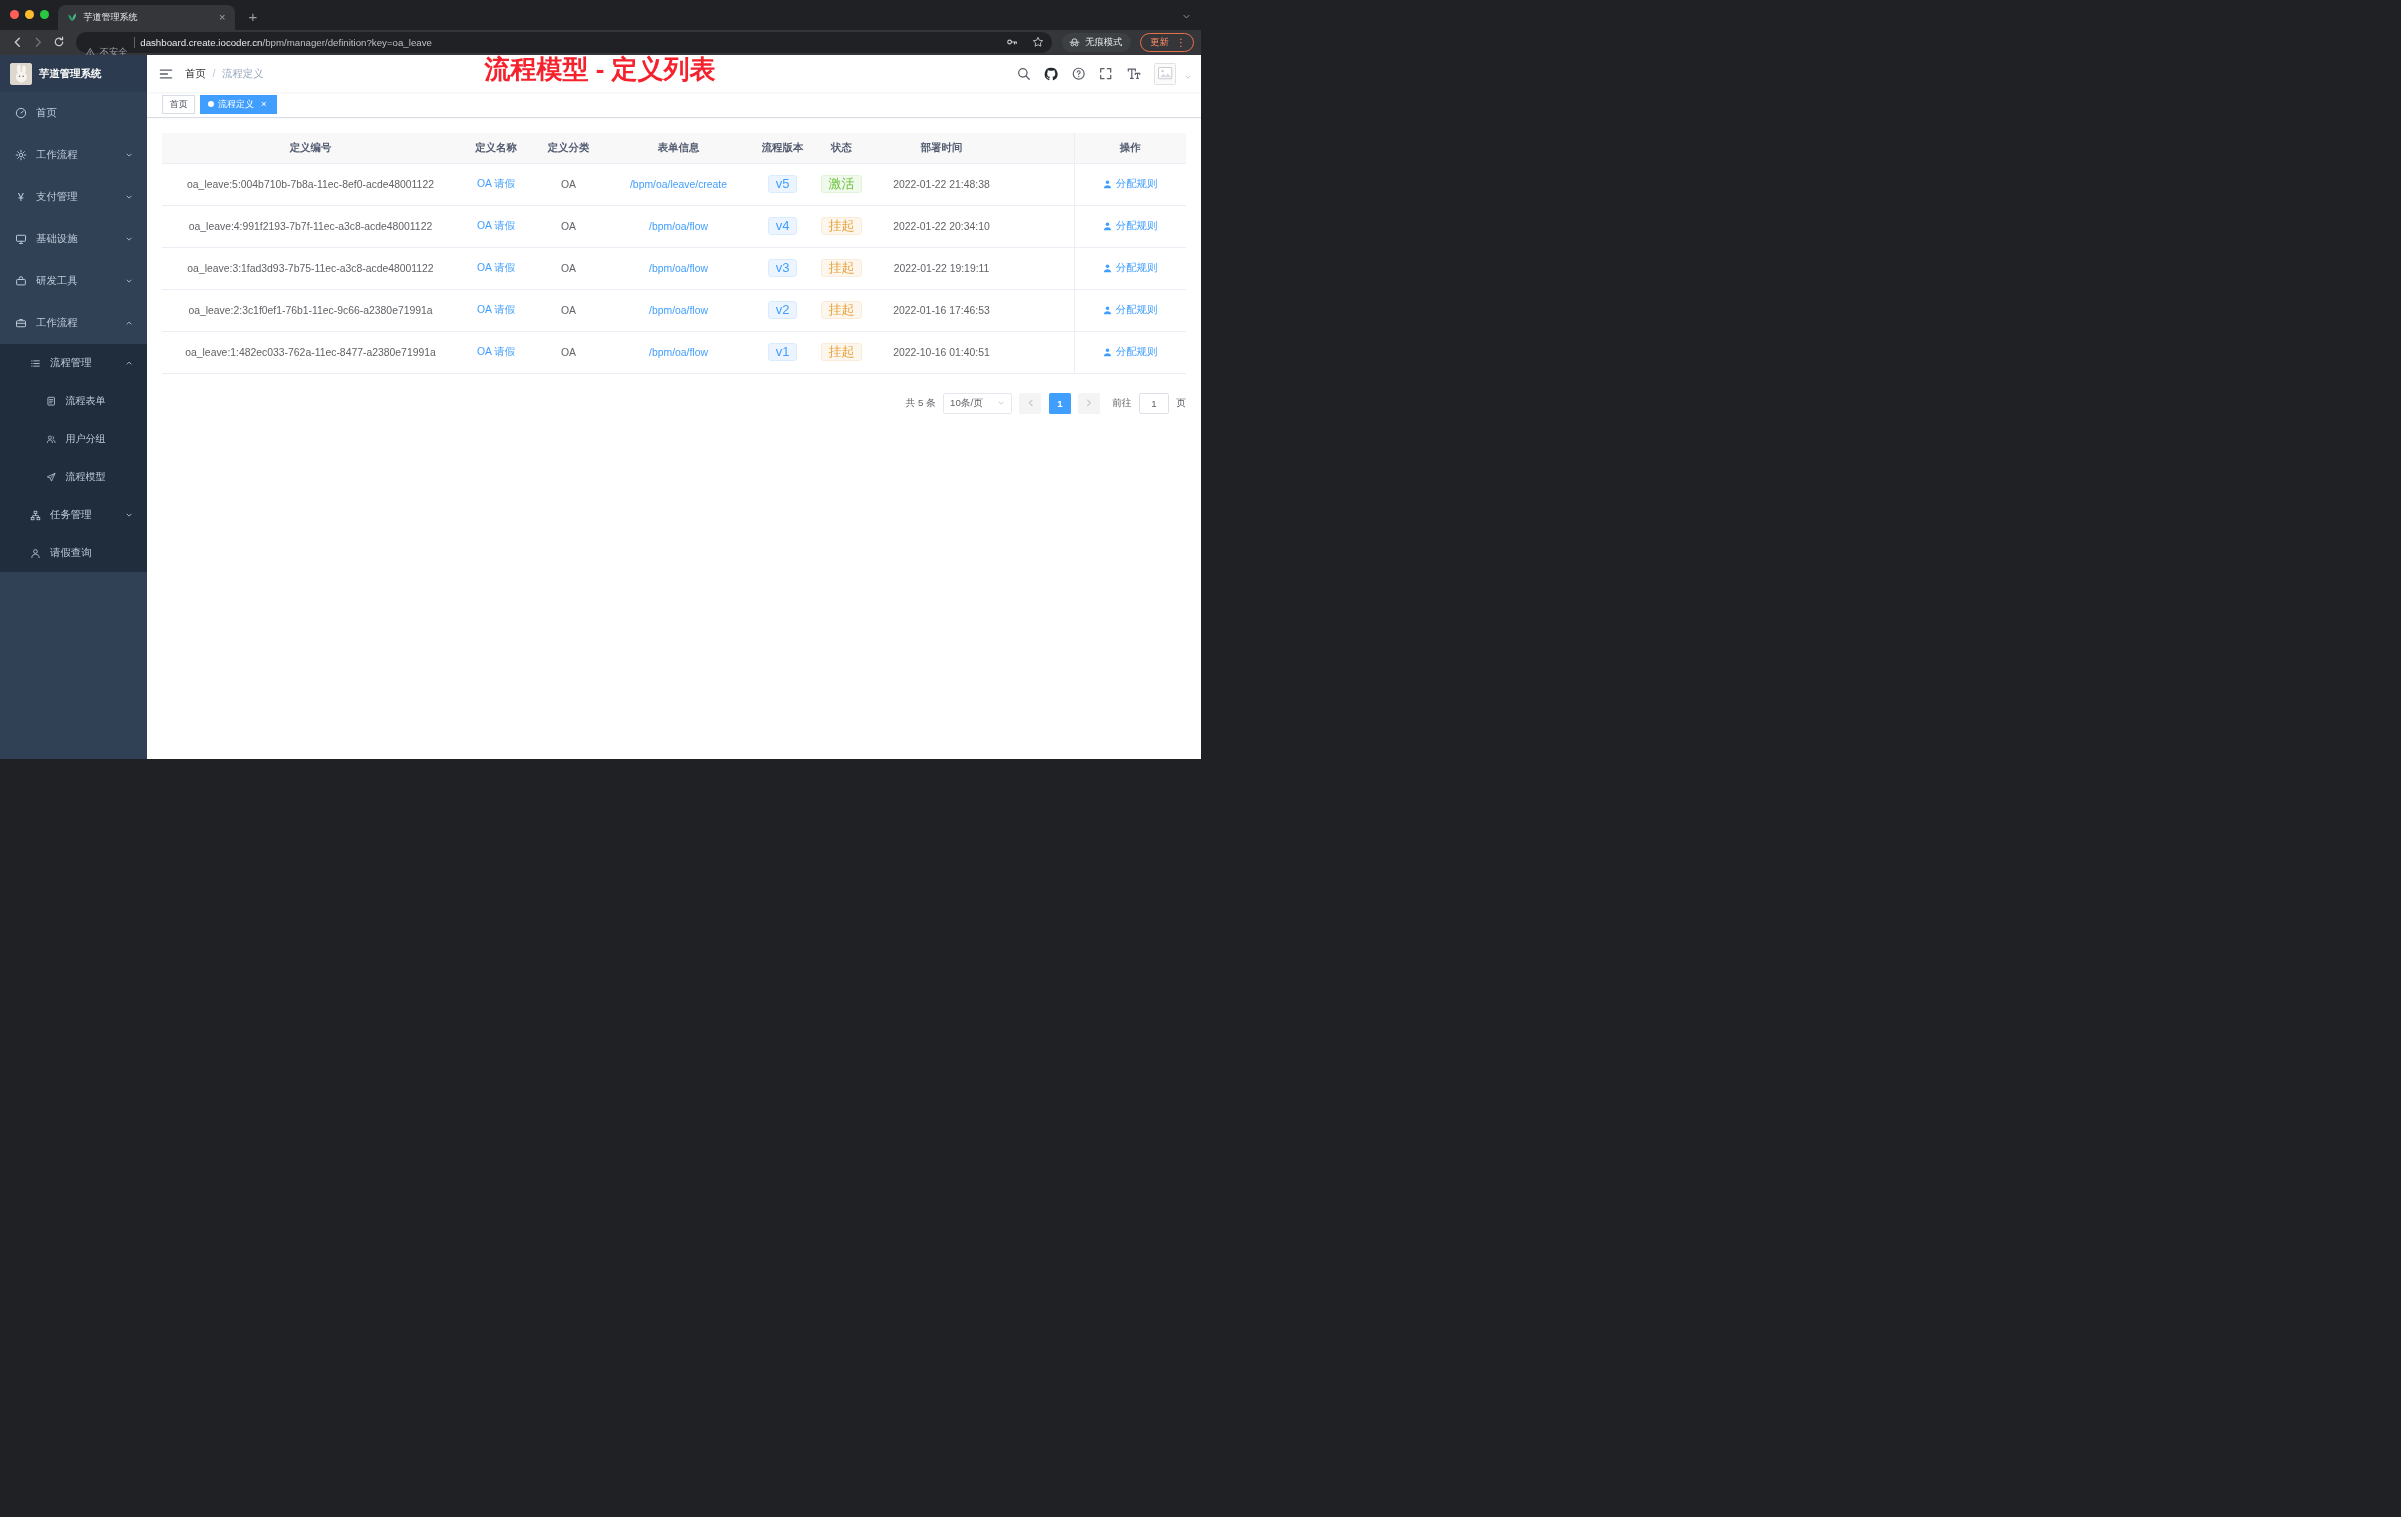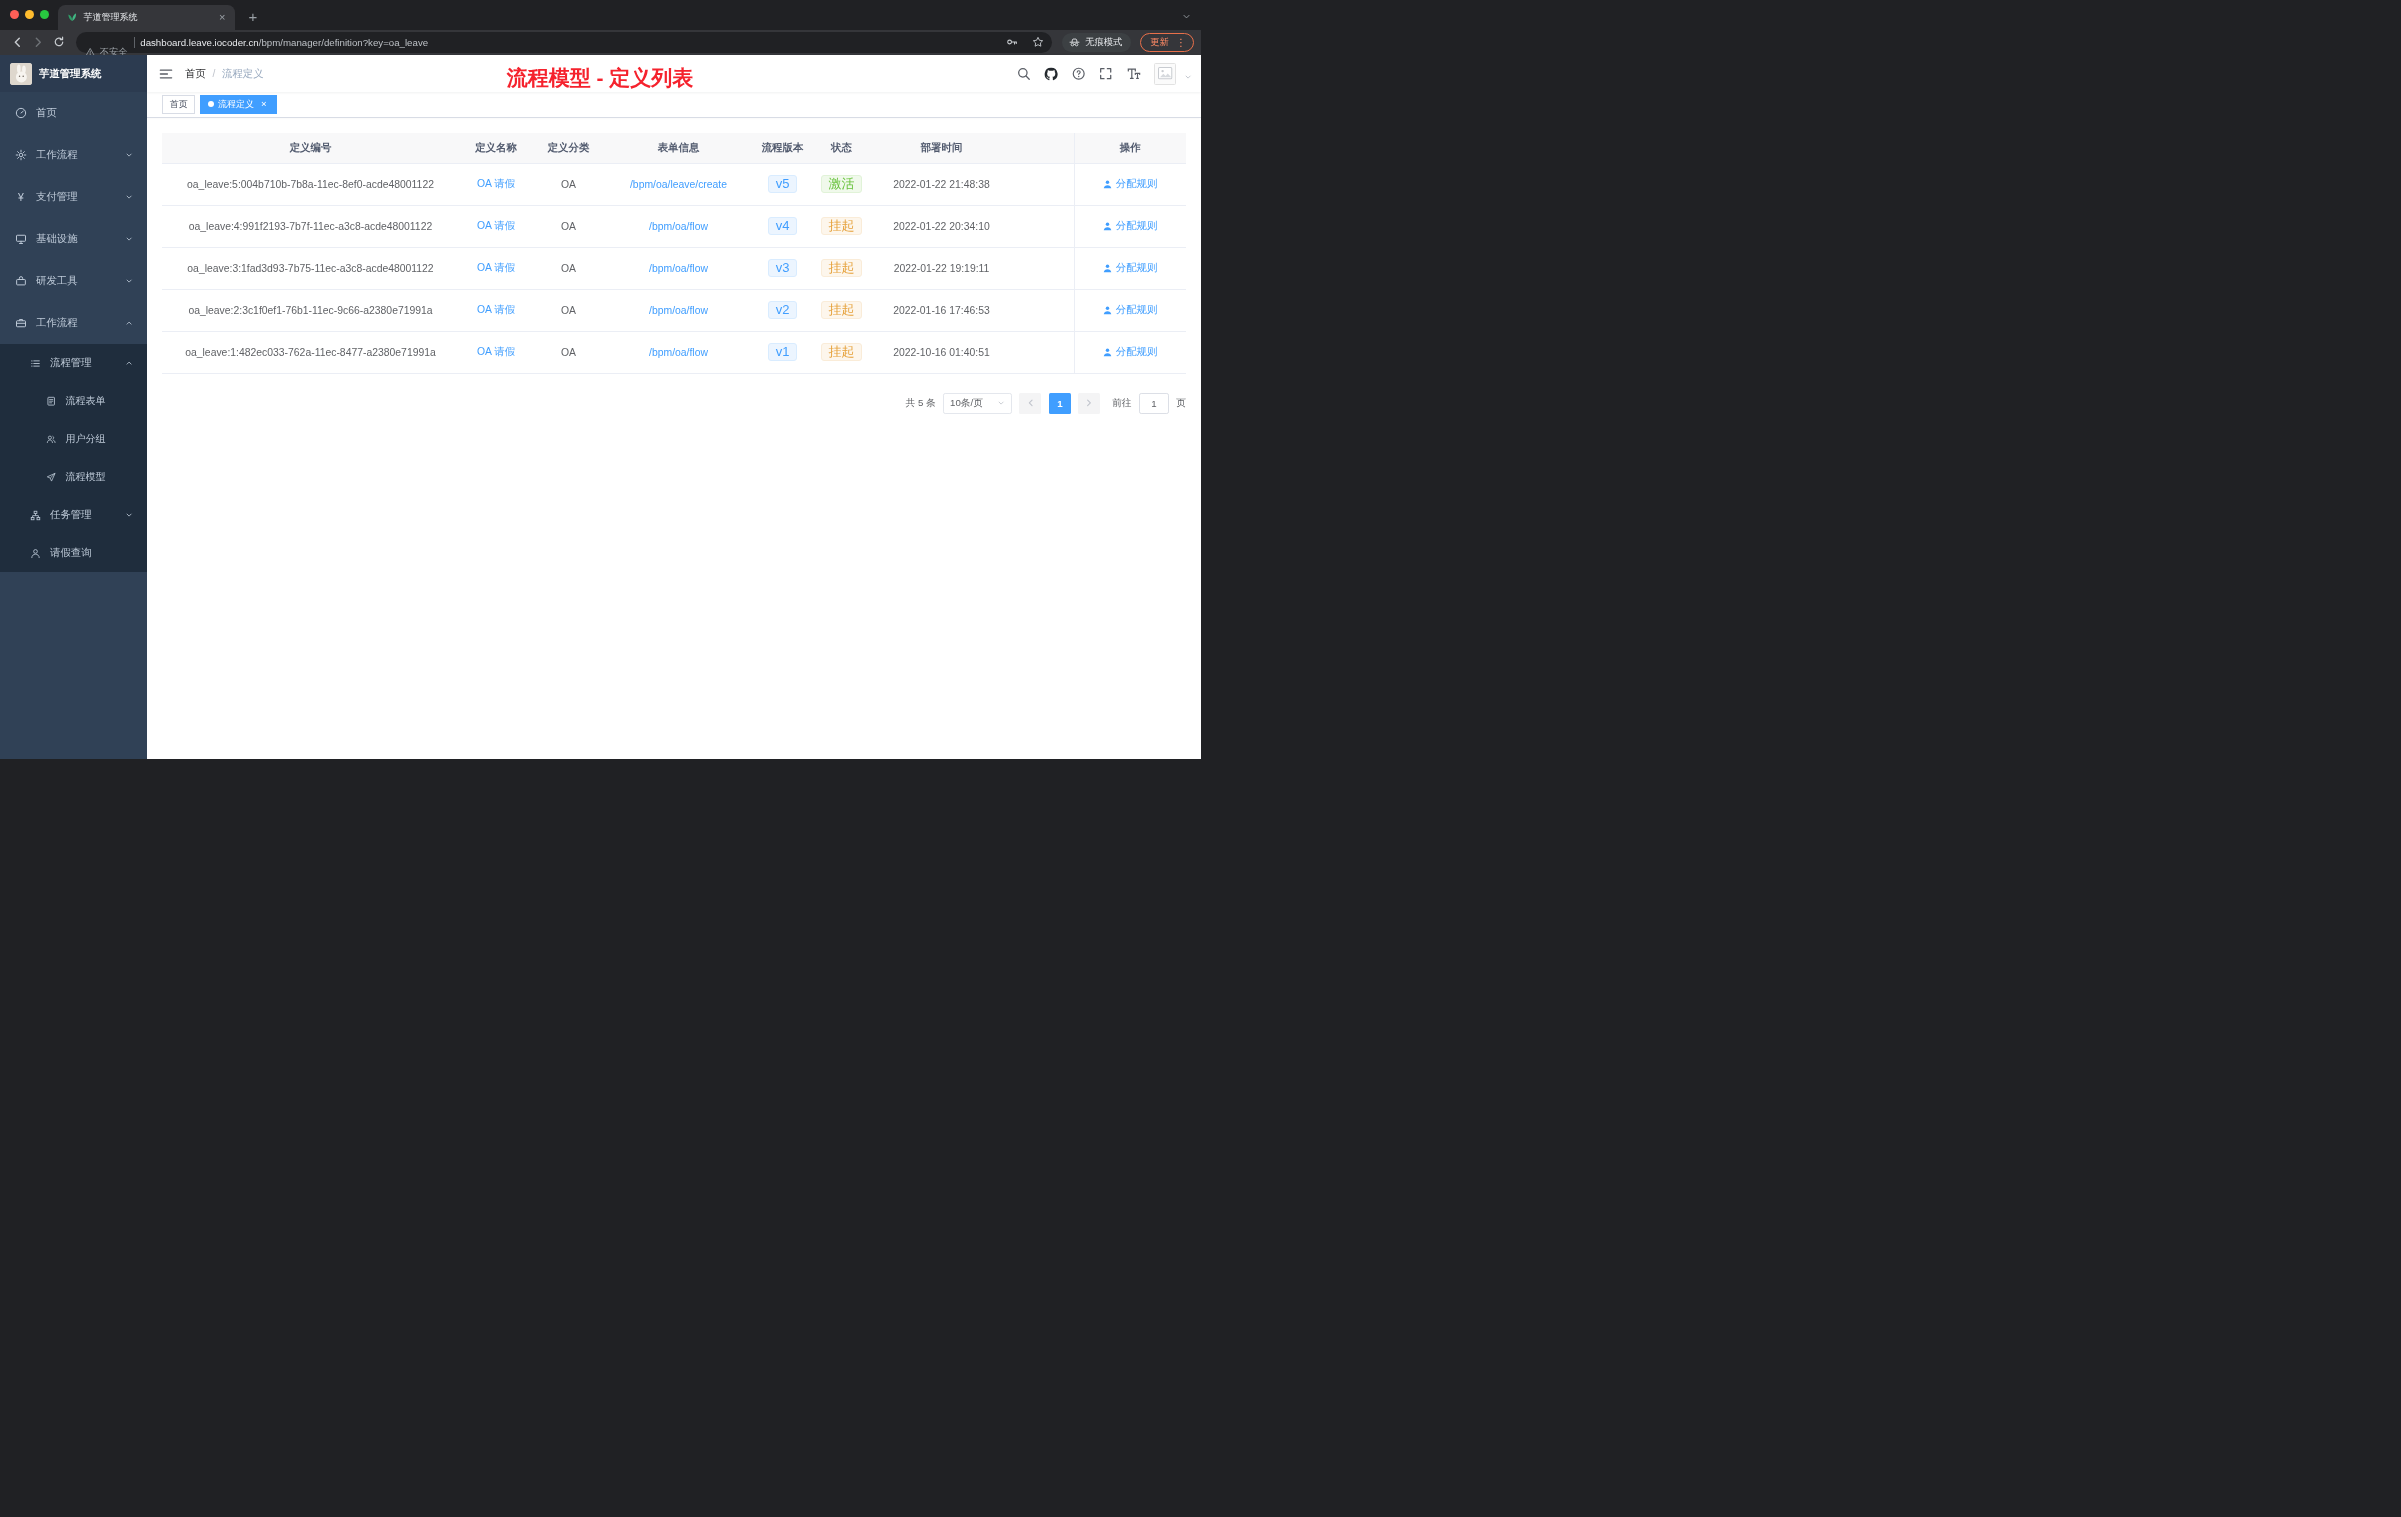--- a/index.html
+++ b/index.html
@@ -52,22 +52,22 @@
   .submenu .mi.child { padding-left:46px; font-size:10px; }
 
   .main { flex:1; min-width:0; display:flex; flex-direction:column; background:#fff; }
   .navbar { height:37px; background:#fff; display:flex; align-items:center; padding:0 9px 0 0;
             position:relative; box-shadow:0 0.7px 3px rgba(0,21,41,.08); z-index:3; }
   .hamburger { height:100%; padding:0 12px; display:flex; align-items:center; cursor:pointer; color:#5a5e66; }
   .breadcrumb { display:flex; align-items:center; gap:6.7px; font-size:10.4px; }
   .bc-home { color:#303133; cursor:pointer; }
   .bc-sep { color:#c0c4cc; }
   .bc-cur { color:#97a8be; }
-  .annotation { position:absolute; left:453px; top:10px; transform:translateX(-50%);
-                font-size:21px; line-height:25px; font-weight:600; color:var(--annotation-red,#f5222d); white-space:nowrap; z-index:5; }
+  .annotation { position:absolute; left:453px; top:2px; transform:translateX(-50%);
+                font-size:26px; line-height:25px; font-weight:600; color:var(--annotation-red,#f5222d); white-space:nowrap; z-index:5; }
   .nav-right { margin-left:auto; display:flex; align-items:center; gap:12.6px; color:#5a5e66; }
   .nav-icon { display:flex; align-items:center; justify-content:center; width:15px; height:15px; cursor:pointer; }
   .avatar { width:22px; height:22px; border:0.7px solid #e2e2e2; background:#fbfbfb; border-radius:1.5px;
             display:flex; align-items:center; justify-content:center; cursor:pointer; }
   .avatar-caret { color:#c0c4cc; display:flex; margin-left:-4.5px; margin-top:7.4px; cursor:pointer; }
 
   .tags-view { height:26px; background:#fff; border-bottom:0.7px solid #d8dce5; box-shadow:0 0.7px 2.2px rgba(0,0,0,.04);
                display:flex; align-items:center; padding:0 15px; gap:4.5px; position:relative; z-index:2; }
   .tag-item { height:19.3px; display:inline-flex; align-items:center; gap:4.5px; padding:0 6.7px;
               border:0.7px solid #d8dce5; background:#fff; color:#495060; font-size:9px; cursor:pointer; }
@@ -150,21 +150,21 @@
       <span class="security">
         <svg width="10.4" height="10.4" viewBox="0 0 16 16">
             <path d="M8 2.2 14.4 13.4H1.6Z" fill="none" stroke="currentColor" stroke-width="1.3" stroke-linejoin="round"></path>
             <path d="M8 6.4v3.4" stroke="currentColor" stroke-width="1.3" stroke-linecap="round"></path>
             <circle cx="8" cy="11.6" r=".9" fill="currentColor"></circle>
           </svg>
         <span>不安全</span>
       </span>
       <span class="obx-divider"></span>
       <span>
-        <span class="url-host">dashboard.leave.iocoder.cn</span><span class="url-path">/bpm/manager/definition?key=oa_leave</span>
+        <span class="url-host">dashboard.create.iocoder.cn</span><span class="url-path">/bpm/manager/definition?key=oa_leave</span>
       </span>
       <span class="obx-spacer"></span>
       <span class="obx-icon">
         <svg width="12" height="12" viewBox="0 0 16 16">
             <circle cx="4.8" cy="8" r="2.5" fill="none" stroke="currentColor" stroke-width="1.4"></circle>
             <path d="M7.3 8H14M11.4 8v2.6M13.7 8v2" fill="none" stroke="currentColor" stroke-width="1.4" stroke-linecap="round"></path>
           </svg>
       </span>
       <span class="obx-icon">
         <svg width="12" height="12" viewBox="0 0 16 16">

